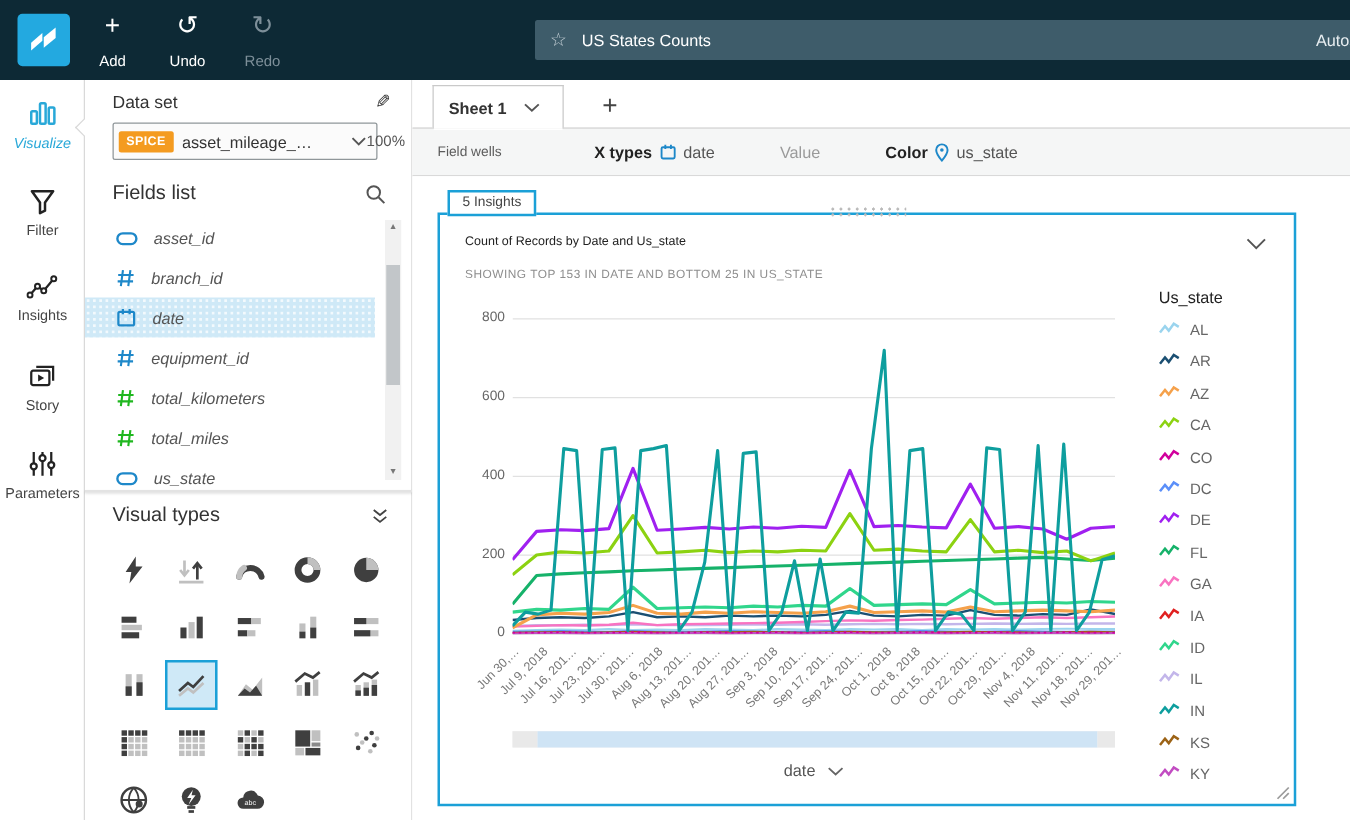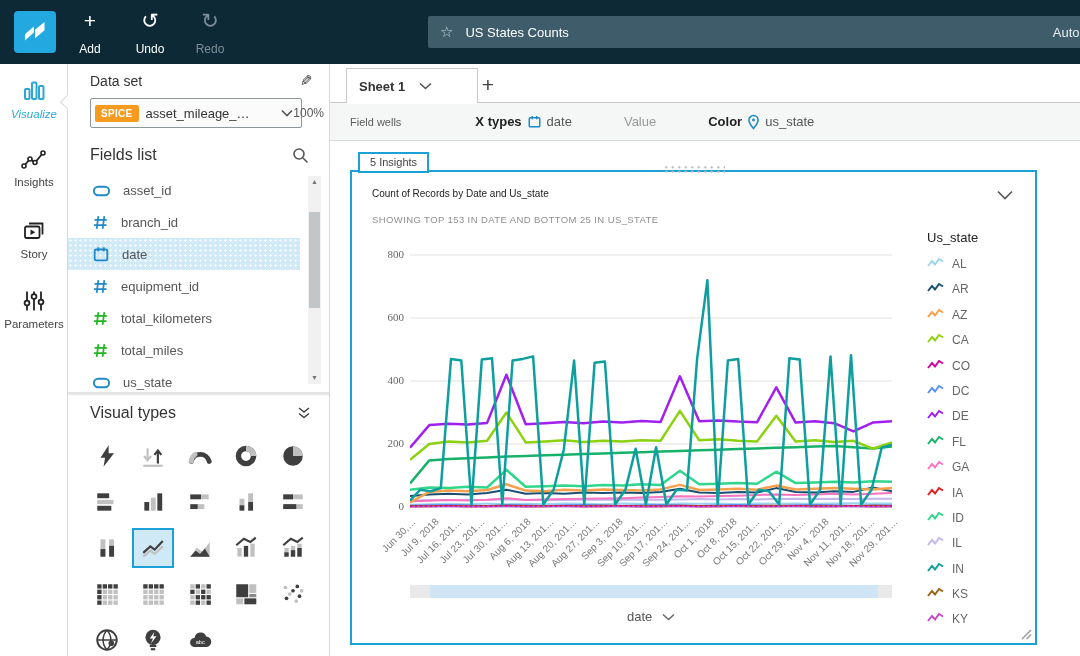--- a/index.html
+++ b/index.html
@@ -27,53 +27,53 @@
   .notch { position:absolute; left:-6px; top:33px; width:10px; height:10px; background:#fff; border-left:1px solid #d9d9d9; border-bottom:1px solid #d9d9d9; transform:rotate(45deg); }
   .ds-head { position:absolute; left:22px; top:8px; right:16px; display:flex; align-items:center; font-size:14px; color:#333; }
   .pencil { margin-left:auto; font-size:15px; color:#333; cursor:pointer; transform:scaleX(-1); }
   .ds-select { position:absolute; left:22px; top:34px; width:212px; height:30px; border:1px solid #8f9699; border-radius:2px; background:#fbfbfb; display:flex; align-items:center; padding:0 8px 0 4px; cursor:pointer; }
   .spice { background:#f49b20; color:#fff; font-size:10px; font-weight:bold; padding:3px 6px; border-radius:2px; letter-spacing:.3px; }
   .ds-name { font-size:13px; color:#333; margin-left:7px; white-space:nowrap; overflow:hidden; flex:1; }
   .pct { position:absolute; right:5px; top:42px; font-size:12px; color:#555; }
   .fl-head { position:absolute; left:22px; top:82px; right:20px; display:flex; align-items:center; font-size:16px; color:#333; }
   .fl-head .mag { margin-left:auto; cursor:pointer; }
   .fields { position:absolute; left:0; top:110px; width:262px; height:217px; overflow:hidden; }
-  .frow { display:flex; align-items:center; height:32px; padding-left:24px; gap:12px; font-size:13px; color:#555; cursor:pointer; }
+  .frow { display:flex; align-items:center; height:32px; padding-left:24px; gap:12px; font-size:13px; color:#555; cursor:pointer;font-style:italic; }
   .frow.selected { background:#cfe9f7; background-image:radial-gradient(rgba(255,255,255,.75) 1px, transparent 1.2px); background-size:5px 5px; margin-right:30px; }
   .fscroll { position:absolute; right:8px; top:112px; width:13px; height:208px; background:#f1f1f1; }
   .fscroll .arr { position:absolute; left:0; width:13px; height:12px; font-size:7px; color:#777; text-align:center; line-height:12px; cursor:pointer; }
   .fscroll .thumb { position:absolute; left:1px; width:11px; top:36px; height:96px; background:#c2c6c9; cursor:pointer; }
   .divider { position:absolute; left:0; top:328px; width:262px; height:2px; background:#e3e3e3; box-shadow:0 1px 2px rgba(0,0,0,.12); }
   .vt-head { position:absolute; left:22px; top:340px; right:18px; display:flex; align-items:center; font-size:16px; color:#333; }
   .vt-head .dbl { margin-left:auto; cursor:pointer; }
   .vt-grid { position:absolute; left:18px; top:372px; width:232px; display:grid; grid-template-columns:repeat(5,1fr); row-gap:6px; }
   .vt-cell { width:42px; height:40px; display:flex; align-items:center; justify-content:center; cursor:pointer; border:2px solid transparent; }
   .vt-cell.selected { border-color:#1ba0d7; background:#cfe9f7; }
 
   
   .main { position:absolute; left:330px; top:64px; width:750px; height:592px; background:#fff; }
   .tabbar { position:absolute; left:0; top:0; width:750px; height:39px; border-bottom:1px solid #c9c9c9; background:#fff; }
-  .sheet-tab { position:absolute; left:16px; top:4px; width:132px; height:35px; background:#fff; border:1px solid #c9c9c9; border-bottom:none; display:flex; align-items:center; padding:16px 12px; gap:14px; font-size:13px; font-weight:bold; color:#333; cursor:pointer; z-index:2; }
+  .sheet-tab { position:absolute; left:16px; top:4px; width:105px; height:35px; background:#fff; border:1px solid #c9c9c9; border-bottom:none; display:flex; align-items:center; padding:16px 12px; gap:14px; font-size:13px; font-weight:bold; color:#333; cursor:pointer; z-index:2; }
   .sheet-tab::after { content:""; position:absolute; left:0; right:0; bottom:-1px; height:1px; background:#fff; }
   .add-sheet { position:absolute; left:143px; top:6px; width:30px; height:30px; font-size:21px; color:#444; display:flex; align-items:center; justify-content:center; cursor:pointer; }
   .wells { position:absolute; left:0; top:39px; width:750px; height:38px; background:#f5f6f6; border-bottom:1px solid #d9d9d9; display:flex; align-items:center; font-size:13px; color:#555; cursor:pointer; }
   .wells .lbl { margin-left:20px; font-size:11px; color:#5c5c5c; }
   .wells .well { display:flex; align-items:center; gap:5px; }
   .wells b { color:#222; }
   .canvas { position:absolute; left:0; top:77px; width:750px; height:515px; background:#fff; }
 
   
   .badge { position:absolute; left:28px; top:11px; z-index:3; background:#fff; border:2px solid #1ba0d7; font-size:11px; color:#444; padding:2px 10px 3px; cursor:pointer; }
   .visual { position:absolute; left:20px; top:29px; width:687px; height:475px; border:2px solid #1ba0d7; background:#fff; }
   .dots { position:absolute; left:50%; top:-7px; width:62px; height:9px; margin-left:-31px; background-image:radial-gradient(circle,#b9b9b9 1.1px,transparent 1.3px); background-size:6.5px 4.5px; cursor:grab; }
   .v-title { position:absolute; left:20px; top:16px; font-size:10px; color:#222; font-weight:normal; }
   .v-sub { position:absolute; left:20px; top:42px; font-size:9.5px; color:#8e8e8e; letter-spacing:.4px; }
   .v-menu { position:absolute; right:22px; top:18px; cursor:pointer; }
   .plot { position:absolute; left:58px; top:75px; width:482px; height:262px; }
-  .ylab { position:absolute; width:38px; left:14px; text-align:right; font-size:11px; color:#666;font-family:Liberation Serif, serif; }
+  .ylab { position:absolute; width:38px; left:14px; text-align:right; font-size:11px; color:#666; }
   .xlab { position:absolute; width:74px; text-align:right; font-size:10px; color:#777; transform:rotate(-45deg); transform-origin:100% 0; white-space:nowrap; }
   .hscroll { position:absolute; left:58px; top:413px; width:482px; height:13px; background:#f4f4f4; cursor:pointer; }
   .hscroll .cap { position:absolute; top:0; height:13px; background:#e9e9e9; }
   .hscroll .thumb { position:absolute; top:0; height:13px; background:#cfe4f5; }
   .xctl { position:absolute; left:58px; top:437px; width:482px; text-align:center; font-size:13px; color:#555; cursor:pointer; }
   .legend { position:absolute; left:575px; top:58px; width:104px; height:410px; overflow:hidden; }
   .legend-title { font-size:13px; color:#222; margin-bottom:12px; }
   .litem { display:flex; align-items:flex-start; gap:7px; height:25.4px; font-size:12px; color:#666; cursor:pointer; }
   .rsz { position:absolute; right:3px; bottom:3px; cursor:nwse-resize; }
   .chev { display:inline-block; }
@@ -112,20 +112,26 @@
   <nav class="rail" id="rail">
       <div class="rail-item active">
         <span><svg width="24" height="24" viewBox="0 0 24 24">
             <g fill="none" stroke="#29a8d8" stroke-width="2">
               <rect x="3" y="10" width="4.5" height="10" rx="1"></rect>
               <rect x="10" y="3.5" width="4.5" height="16.5" rx="1"></rect>
               <rect x="17" y="7" width="4.5" height="13" rx="1"></rect>
             </g>
           </svg></span>
     <span>Visualize</span>
+      </div>
+      <div class="rail-item">
+        <span><svg width="24" height="24" viewBox="0 0 24 24">
+            <path d="M3.5 4 h17 L14 13 v6.5 L10 21.5 v-8.5 z" fill="none" stroke="#222" stroke-width="2" stroke-linejoin="round"></path>
+          </svg></span>
+    <span>Filter</span>
       </div>
       <div class="rail-item">
         <span><svg width="26" height="22" viewBox="0 0 26 22">
             <polyline points="3,17 9,10 14,13.5 22,4" fill="none" stroke="#222" stroke-width="1.8"></polyline>
             <g fill="#fff" stroke="#222" stroke-width="1.6">
               <circle cx="3" cy="17" r="2"></circle>
               <circle cx="9" cy="10" r="2"></circle>
               <circle cx="14" cy="13.5" r="2"></circle>
               <circle cx="22" cy="4" r="2"></circle>
             </g>

